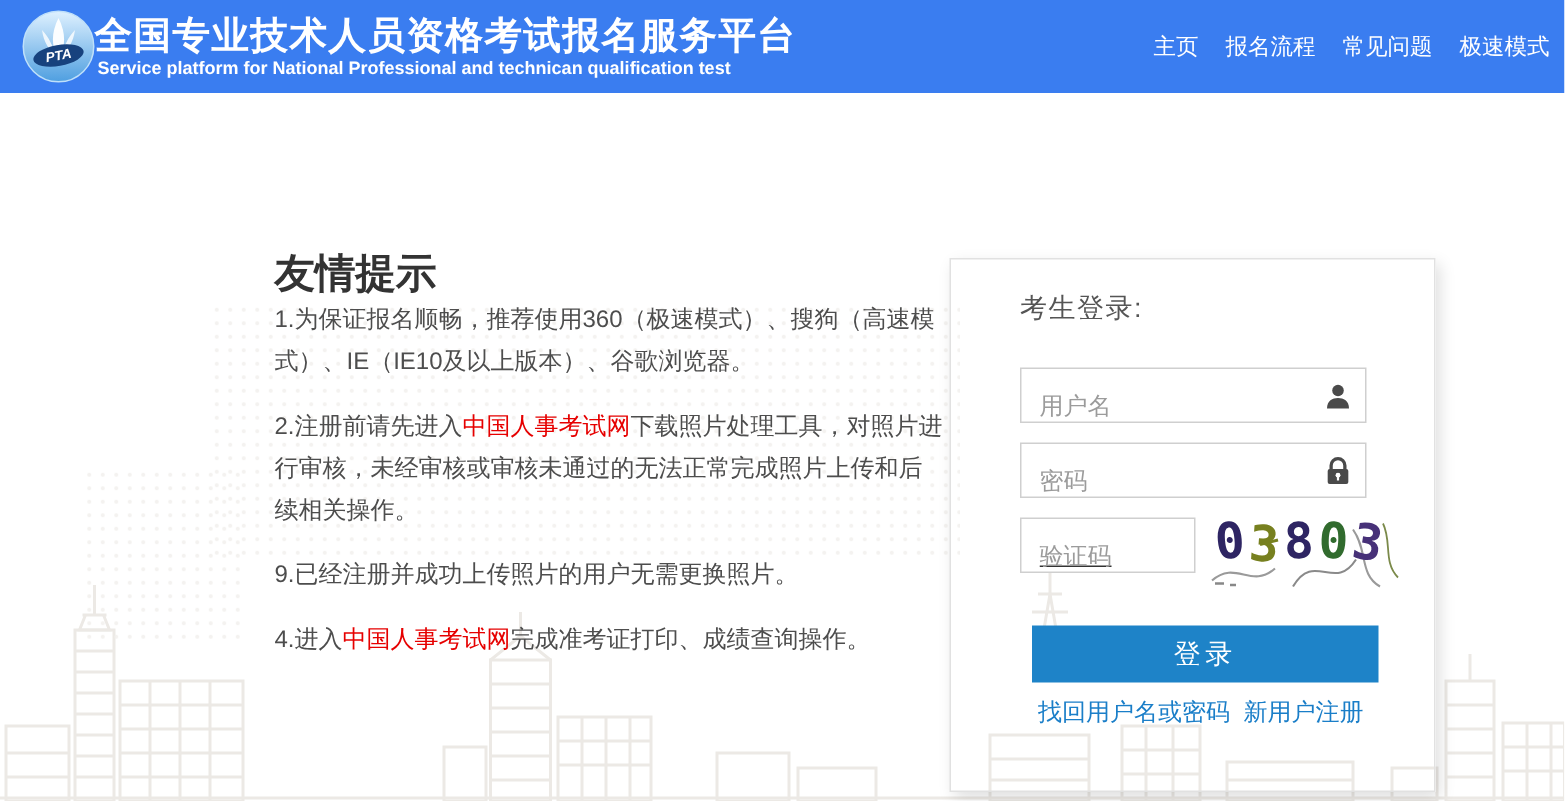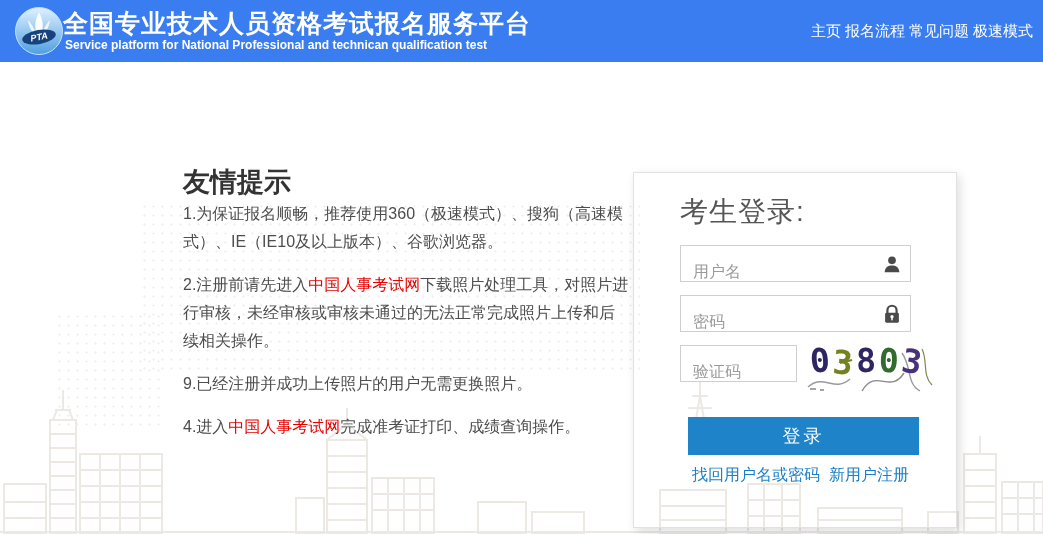--- a/index.html
+++ b/index.html
@@ -4,47 +4,47 @@
 <style>
   * { margin:0; padding:0; box-sizing:border-box; }
   html,body { width:1043px; height:534px; overflow:hidden; }
   body { font-family:"Liberation Sans", sans-serif; background:#ffffff; position:relative; }
 
   
   .header { position:relative; width:1043px; height:62px; background:#3A7DF0; z-index:5; }
   .logo { position:absolute; left:14px; top:6px; width:50px; height:50px; }
   .h-title { position:absolute; left:63px; top:7px; font-size:25px; font-weight:bold; color:#ffffff; letter-spacing:1px; white-space:nowrap; }
   .h-sub { position:absolute; left:65px; top:38px; font-size:12px; font-weight:bold; color:#ffffff; white-space:nowrap; }
-  .nav { position:absolute; right:10px; top:0; height:62px; display:flex; align-items:center; gap:4px; }
+  .nav { position:absolute; right:10px; top:0; height:62px; display:flex; align-items:center; gap:18px; }
   .nav a { color:#ffffff; font-size:15px; text-decoration:none; cursor:pointer; white-space:nowrap; }
 
   
   .main { position:relative; width:1043px; height:472px; background:#ffffff; overflow:hidden; }
 
   .skyline { position:absolute; left:0; bottom:0; width:1043px; height:172px; z-index:0; }
   .dots { position:absolute; z-index:0; background-image:radial-gradient(circle, #f1efec 1.3px, transparent 1.4px); background-size:9px 9px; opacity:.8; }
   .dots.a { left:140px; top:140px; width:500px; height:170px; }
   .dots.b { left:55px;  top:250px; width:110px; height:120px; }
 
   
   .tips { position:absolute; left:183px; top:102px; width:447px; z-index:1; }
   .tips h2 { font-size:27px; font-weight:bold; color:#333333; }
   .tips p { font-size:16px; line-height:28px; color:#4d4d4d; margin-bottom:15px; }
   .tips p .red { color:#E60000; cursor:pointer; }
 
   
   .card { position:absolute; left:633px; top:110px; width:324px; height:356px;
           border:1px solid #e1e1e1; background:transparent;
           box-shadow:3px 4px 10px rgba(0,0,0,0.13); z-index:2; }
-  .card h3 { position:absolute; left:46px; top:20px; font-size:28px; font-weight:normal; color:#555555; letter-spacing:1px; }
+  .card h3 { position:absolute; left:46px; top:20px; font-size:18px; font-weight:normal; color:#555555; letter-spacing:1px; }
   .field { position:absolute; left:46px; width:231px; height:37px; border:1px solid #cfcfcf; background:#ffffff;
            font-size:16px; color:#333; padding:16px 34px 0 12px; outline:none; font-family:"Liberation Sans",sans-serif; }
   .field::placeholder { color:#9b9b9b; opacity:1; }
   .f-user { top:72px; } .f-pass { top:122px; }
-  .f-captcha { top:172px; width:117px; padding-right:10px; }
+  .f-captcha { top:172px; width:117px; padding-right:10px;text-decoration:underline; }
   .in-icon { position:absolute; left:247px; width:22px; height:22px; z-index:3; }
   .i-user { top:80px; } .i-lock { top:130px; }
 
   .captcha-img { position:absolute; left:170px; top:164px; width:146px; height:58px; cursor:pointer; }
   .captcha-digits { position:absolute; left:6px; top:4px; display:flex; gap:3px;
                     font-family:"DejaVu Sans Mono","Liberation Mono",monospace; font-weight:bold; font-size:33px; }
   .cd { display:inline-block; }
   .cd1 { color:#2E2563; transform:rotate(-5deg); }
   .cd2 { color:#77801F; transform:rotate(4deg) translateY(2px); }
   .cd3 { color:#2E2563; transform:rotate(-2deg); }

